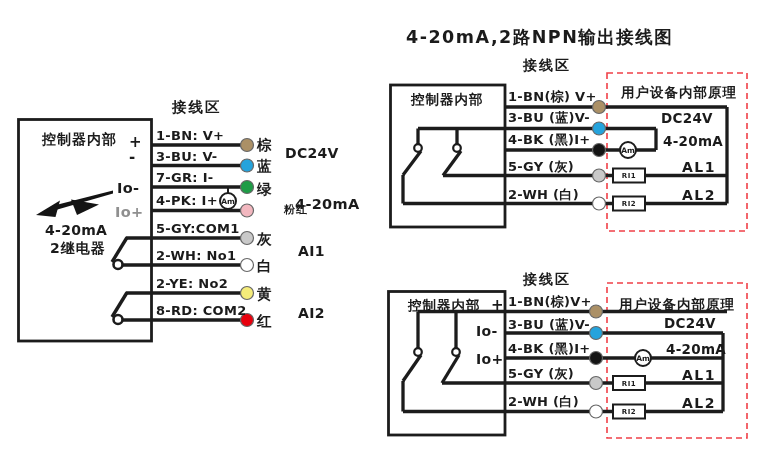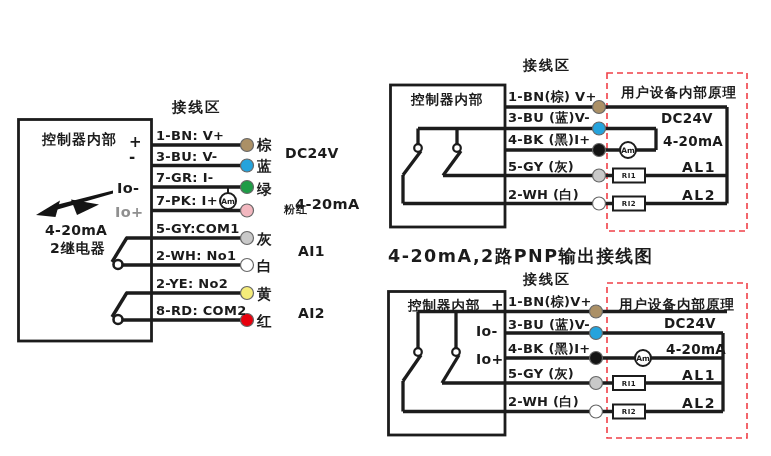--- a/index.html
+++ b/index.html
@@ -125,56 +125,56 @@
   <span class="lbl" style="left:129px;top:134px;font-size:15px;">+</span>
   <span class="lbl" style="left:129px;top:149px;font-size:15px;">-</span>
   <span class="lbl" style="left:117px;top:180px;font-size:14.5px;">Io-</span>
   <span class="lbl gray" style="left:115px;top:204px;font-size:14.5px;">Io+</span>
   <span class="lbl" style="left:45px;top:222px;font-size:14px;">4-20mA</span>
   <span class="lbl cjk" style="left:50px;top:240px;font-size:14px;">2继电器</span>
 
   <span class="lbl" style="left:156px;top:129px;">1-BN: V+</span>
   <span class="lbl" style="left:156px;top:150px;">3-BU: V-</span>
   <span class="lbl" style="left:156px;top:171px;">7-GR: I-</span>
-  <span class="lbl" style="left:156px;top:194px;">7-PK: I+</span>
+  <span class="lbl" style="left:156px;top:194px;">4-PK: I+</span>
   <span class="lbl" style="left:156px;top:222px;">5-GY:COM1</span>
   <span class="lbl" style="left:156px;top:249px;">2-WH: No1</span>
   <span class="lbl" style="left:156px;top:277px;">2-YE: No2</span>
   <span class="lbl" style="left:156px;top:304px;">8-RD: COM2</span>
 
   <span class="lbl cjk" style="left:257px;top:137px;font-size:14.5px;">棕</span>
   <span class="lbl cjk" style="left:257px;top:158px;font-size:14.5px;">蓝</span>
   <span class="lbl cjk" style="left:257px;top:181px;font-size:14.5px;">绿</span>
   <span class="lbl cjk" style="left:259px;top:204px;font-size:11px;padding-left:25px;">粉红</span>
   <span class="lbl cjk" style="left:257px;top:231px;font-size:14.5px;">灰</span>
   <span class="lbl cjk" style="left:257px;top:258px;font-size:14.5px;">白</span>
   <span class="lbl cjk" style="left:257px;top:286px;font-size:14.5px;">黄</span>
   <span class="lbl cjk" style="left:257px;top:313px;font-size:14.5px;">红</span>
 
   <span class="lbl" style="left:285px;top:145px;font-size:14px;">DC24V</span>
   <span class="lbl" style="left:295px;top:196px;font-size:14.5px;">4-20mA</span>
   <span class="lbl" style="left:298px;top:243px;font-size:14px;">AI1</span>
   <span class="lbl" style="left:298px;top:305px;font-size:14px;text-align:center;">AI2</span>
 
+  <span class="lbl title" style="left:406px;top:27px;">4-20mA,2路NPN输出接线图</span>
   <span class="lbl sub" style="left:523px;top:57px;font-size:14px;">接线区</span>
   <span class="lbl cjk" style="left:411px;top:92px;font-size:13.5px;">控制器内部</span>
   <span class="lbl cjk" style="left:621px;top:85px;font-size:13.5px;">用户设备内部原理</span>
 
   <span class="lbl" style="left:508px;top:90px;">1-BN(棕) V+</span>
   <span class="lbl" style="left:508px;top:111px;">3-BU (蓝)V-</span>
   <span class="lbl" style="left:508px;top:132.5px;">4-BK (黑)I+</span>
   <span class="lbl" style="left:508px;top:160px;">5-GY (灰)</span>
   <span class="lbl" style="left:508px;top:188px;">2-WH (白)</span>
 
   <span class="lbl" style="left:661px;top:111px;font-size:13.5px;">DC24V</span>
   <span class="lbl" style="left:663px;top:134px;font-size:13.5px;">4-20mA</span>
   <span class="lbl" style="left:682px;top:159px;font-size:14px;letter-spacing:1.5px;">AL1</span>
   <span class="lbl" style="left:682px;top:186.5px;font-size:14px;letter-spacing:1.5px;">AL2</span>
 
-  <span class="lbl title" style="left:388px;top:246px;">4-20mA,2路PNP输出接线图</span>
   <span class="lbl sub" style="left:523px;top:271px;font-size:14px;">接线区</span>
   <span class="lbl cjk" style="left:408px;top:298px;font-size:13.5px;">控制器内部</span>
   <span class="lbl" style="left:491px;top:297px;font-size:15px;">+</span>
   <span class="lbl cjk" style="left:619px;top:297px;font-size:13.5px;">用户设备内部原理</span>
   <span class="lbl" style="left:476px;top:323px;font-size:14px;">Io-</span>
   <span class="lbl" style="left:476px;top:351px;font-size:14px;">Io+</span>
 
   <span class="lbl" style="left:508px;top:295px;">1-BN(棕)V+</span>
   <span class="lbl" style="left:508px;top:318px;">3-BU (蓝)V-</span>
   <span class="lbl" style="left:508px;top:342px;">4-BK (黑)I+</span>

